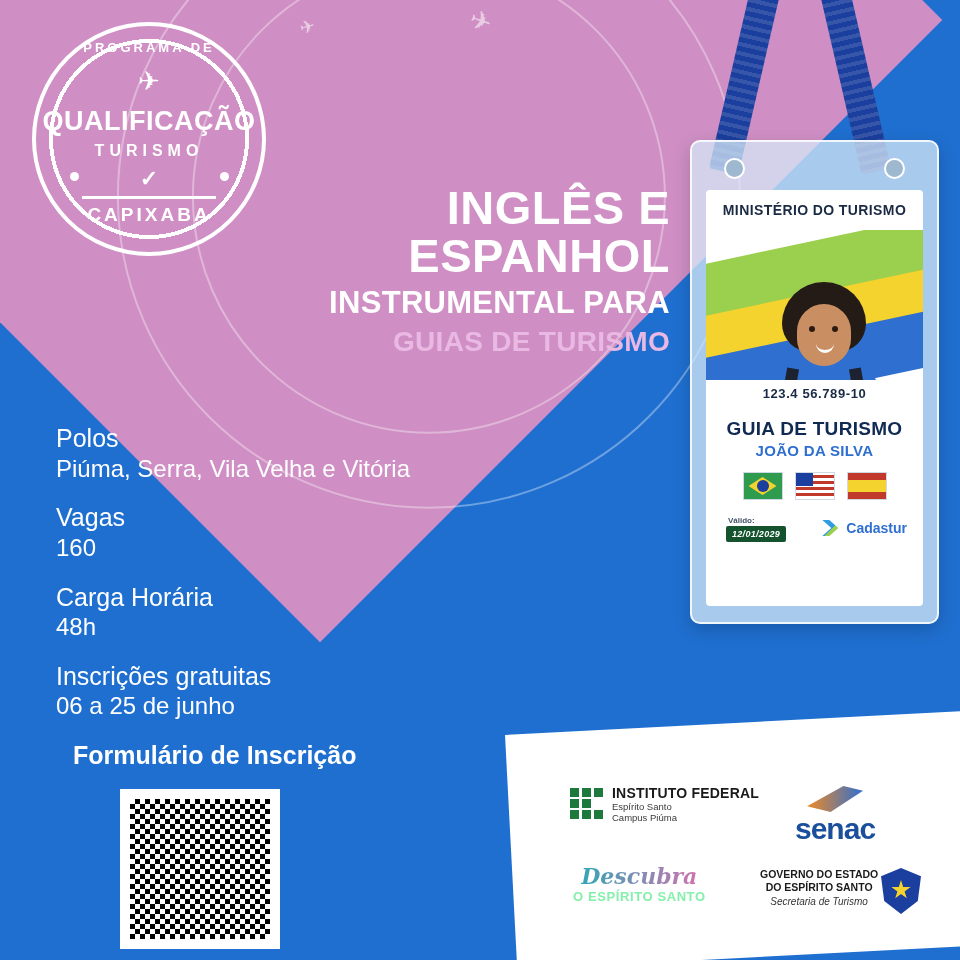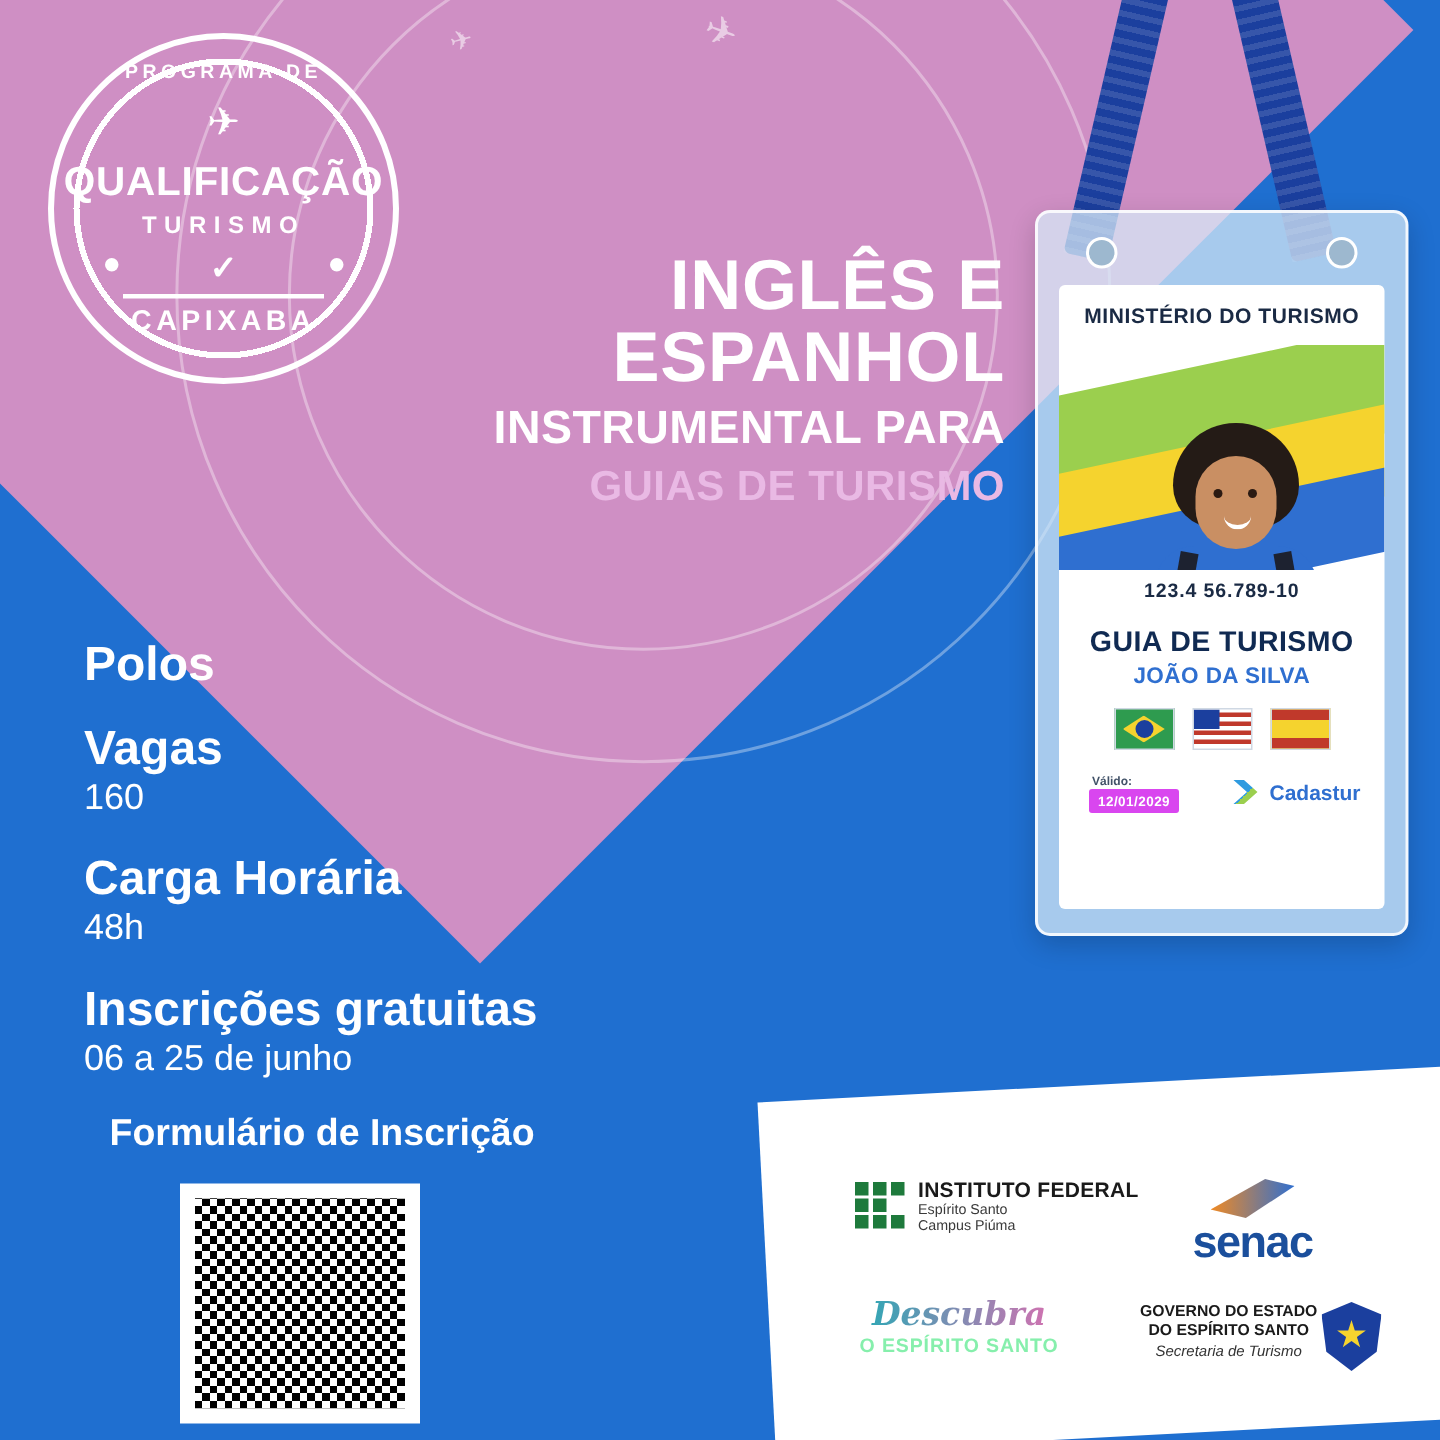--- a/index.html
+++ b/index.html
@@ -80,41 +80,41 @@
   .seal-bottom{
     position:absolute;top:190px;left:0;right:0;
     font-size:19px;letter-spacing:3px;font-weight:700;
   }
   .seal-bottom-bar{
     position:absolute;top:182px;left:58px;right:58px;height:40px;
     border-top:3px solid #ffffff;
   }
   
   .headline{
-    position:absolute;left:250px;top:166px;width:420px;text-align:right;
+    position:absolute;left:250px;top:184px;width:420px;text-align:right;
     color:#ffffff;
   }
   .h1{
     font-size:47px;font-weight:800;line-height:1.02;letter-spacing:.5px;
     text-transform:uppercase;
   }
   .h2{
     font-size:31px;font-weight:800;line-height:1.1;margin-top:6px;
     text-transform:uppercase;letter-spacing:.3px;
   }
   .h3{
     font-size:28px;font-weight:800;margin-top:6px;color:#e9b9e4;
     text-transform:uppercase;letter-spacing:.3px;
   }
   
   .info{
     position:absolute;left:56px;top:425px;color:#ffffff;width:470px;
   }
   .info .grp{margin-bottom:21px;}
-  .info .lbl{font-size:32px;font-weight:700;line-height:1.1;}
+  .info .lbl{font-size:25px;font-weight:400;line-height:1.1;}
   .info .val{font-size:24px;font-weight:400;line-height:1.2;margin-top:2px;}
   .info .grp.form .lbl{font-size:25px;font-weight:700;margin-left:17px;}
   
   .qr-box{
     position:absolute;left:120px;top:789px;width:160px;height:160px;
     background:#ffffff;padding:10px;box-sizing:border-box;
   }
   .qr{
     width:100%;height:100%;
     background-image:
@@ -222,22 +222,22 @@
   .flag-us{background:#ffffff;}
   .flag-us .s{position:absolute;left:0;right:0;height:2.8px;background:#c0392b;}
   .flag-us .canton{position:absolute;left:0;top:0;width:17px;height:13px;background:#1b3f9e;}
   .flag-es{background:#f5d32e;}
   .flag-es .t{position:absolute;left:0;right:0;top:0;height:7px;background:#c0392b;}
   .flag-es .b{position:absolute;left:0;right:0;bottom:0;height:7px;background:#c0392b;}
   .valid-lbl{
     position:absolute;left:22px;top:326px;font-size:8px;color:#425268;font-weight:600;
   }
   .valid-chip{
-    position:absolute;left:20px;top:336px;background:#d946ef;color:#fff;
-    font-size:9px;font-weight:700;padding:3px 6px;border-radius:2px;letter-spacing:.3px;
+    position:absolute;left:20px;top:336px;background:#14532d;color:#fff;
+    font-size:9px;font-weight:700;padding:3px 6px;border-radius:2px;letter-spacing:.3px;font-style:italic;
   }
   .cadastur{
     position:absolute;right:16px;top:330px;display:flex;align-items:flex-start;gap:4px;
   }
   .cadastur .mark{
     width:20px;height:16px;background:
       linear-gradient(135deg,#2f9be0 0 50%,#9bcf4e 50% 100%);
     clip-path:polygon(0 0,45% 50%,0 100%,35% 100%,80% 50%,35% 0);
   }
   .cadastur .txt{font-size:14px;font-weight:700;color:#2f6fd0;}
@@ -330,20 +330,21 @@
   <div class="headline">
     <div class="h1">INGLÊS E</div>
     <div class="h1">ESPANHOL</div>
     <div class="h2">INSTRUMENTAL PARA</div>
     <div class="h3">GUIAS DE TURISMO</div>
   </div>
 
   <div class="info">
     <div class="grp">
       <div class="lbl">Polos</div>
+      <div class="val">Piúma, Serra, Vila Velha e Vitória</div>
     </div>
     <div class="grp">
       <div class="lbl">Vagas</div>
       <div class="val">160</div>
     </div>
     <div class="grp">
       <div class="lbl">Carga Horária</div>
       <div class="val">48h</div>
     </div>
     <div class="grp">

